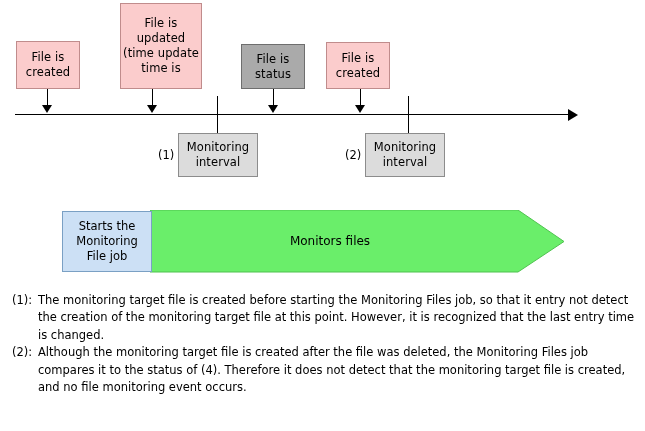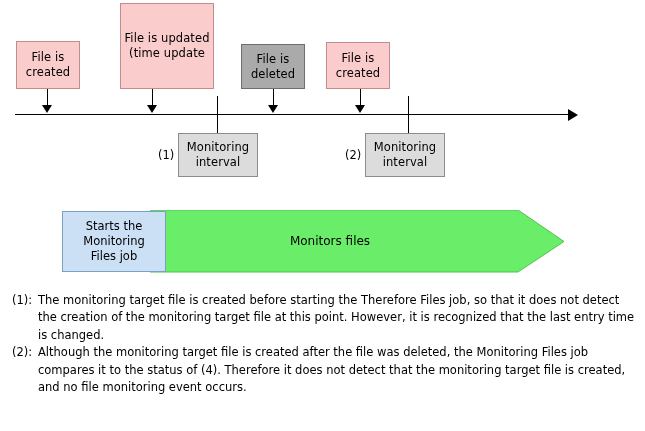--- a/index.html
+++ b/index.html
@@ -143,33 +143,34 @@
 
   <div class="event-box pink" style="left:16px; top:41px; width:64px; height:48px;">
     <div>
       <div>File is</div>
       <div>created</div>
     </div>
   </div>
   <div class="drop" style="left:47px; top:89px; height:17px;"></div>
   <div class="arrowhead-down" style="left:42px; top:105px;"></div>
 
-  <div class="event-box pink" style="left:120px; top:3px; width:94px; height:86px;align-items:center;">
+  <div class="event-box pink" style="left:120px; top:3px; width:82px; height:86px;align-items:center;">
     <div>
       <div>File is updated</div>
       <div>(time update</div>
+      <div>time is</div>
     </div>
   </div>
   <div class="drop" style="left:152px; top:89px; height:17px;"></div>
   <div class="arrowhead-down" style="left:147px; top:105px;"></div>
 
   <div class="event-box gray" style="left:241px; top:44px; width:64px; height:45px;">
     <div>
       <div>File is</div>
-      <div>deleted</div>
+      <div>status</div>
     </div>
   </div>
   <div class="drop" style="left:273px; top:89px; height:17px;"></div>
   <div class="arrowhead-down" style="left:268px; top:105px;"></div>
 
   <div class="event-box pink" style="left:326px; top:42px; width:64px; height:47px;">
     <div>
       <div>File is</div>
       <div>created</div>
     </div>
@@ -197,34 +198,34 @@
       <div>interval</div>
     </div>
   </div>
 
   <div class="band-arrow" style="left:150px; top:210px;">
     <svg width="416" height="63" viewBox="0 0 416 63" xmlns="http://www.w3.org/2000/svg">
       <polygon points="0,0 368,0 414,31.5 368,62 0,62" fill="#6aee6a" stroke="#4fc24f" stroke-width="1"></polygon>
     </svg>
   </div>
 
-  <div class="band-start" style="left:62px; top:211px; width:104px; height:61px;">
+  <div class="band-start" style="left:62px; top:211px; width:90px; height:61px;">
     <div>
       <div>Starts the</div>
       <div>Monitoring</div>
-      <div>Files job</div>
+      <div>File job</div>
     </div>
   </div>
 
   <div class="band-arrow-label" style="left:250px; top:234px; width:160px;">Monitors files</div>
 
   <div class="notes">
     <div class="note-row">
       <div class="note-key">(1):</div>
-      <div class="note-text">The monitoring target file is created before starting the Therefore Files job, so that it does not detect the creation of the monitoring target file at this point. However, it is recognized that the last entry time is changed.</div>
+      <div class="note-text">The monitoring target file is created before starting the Monitoring Files job, so that it entry not detect the creation of the monitoring target file at this point. However, it is recognized that the last entry time is changed.</div>
     </div>
     <div class="note-row">
       <div class="note-key">(2):</div>
       <div class="note-text">Although the monitoring target file is created after the file was deleted, the Monitoring Files job compares it to the status of (4). Therefore it does not detect that the monitoring target file is created, and no file monitoring event occurs.</div>
     </div>
   </div>
 
 </div>
 
 </body></html>

